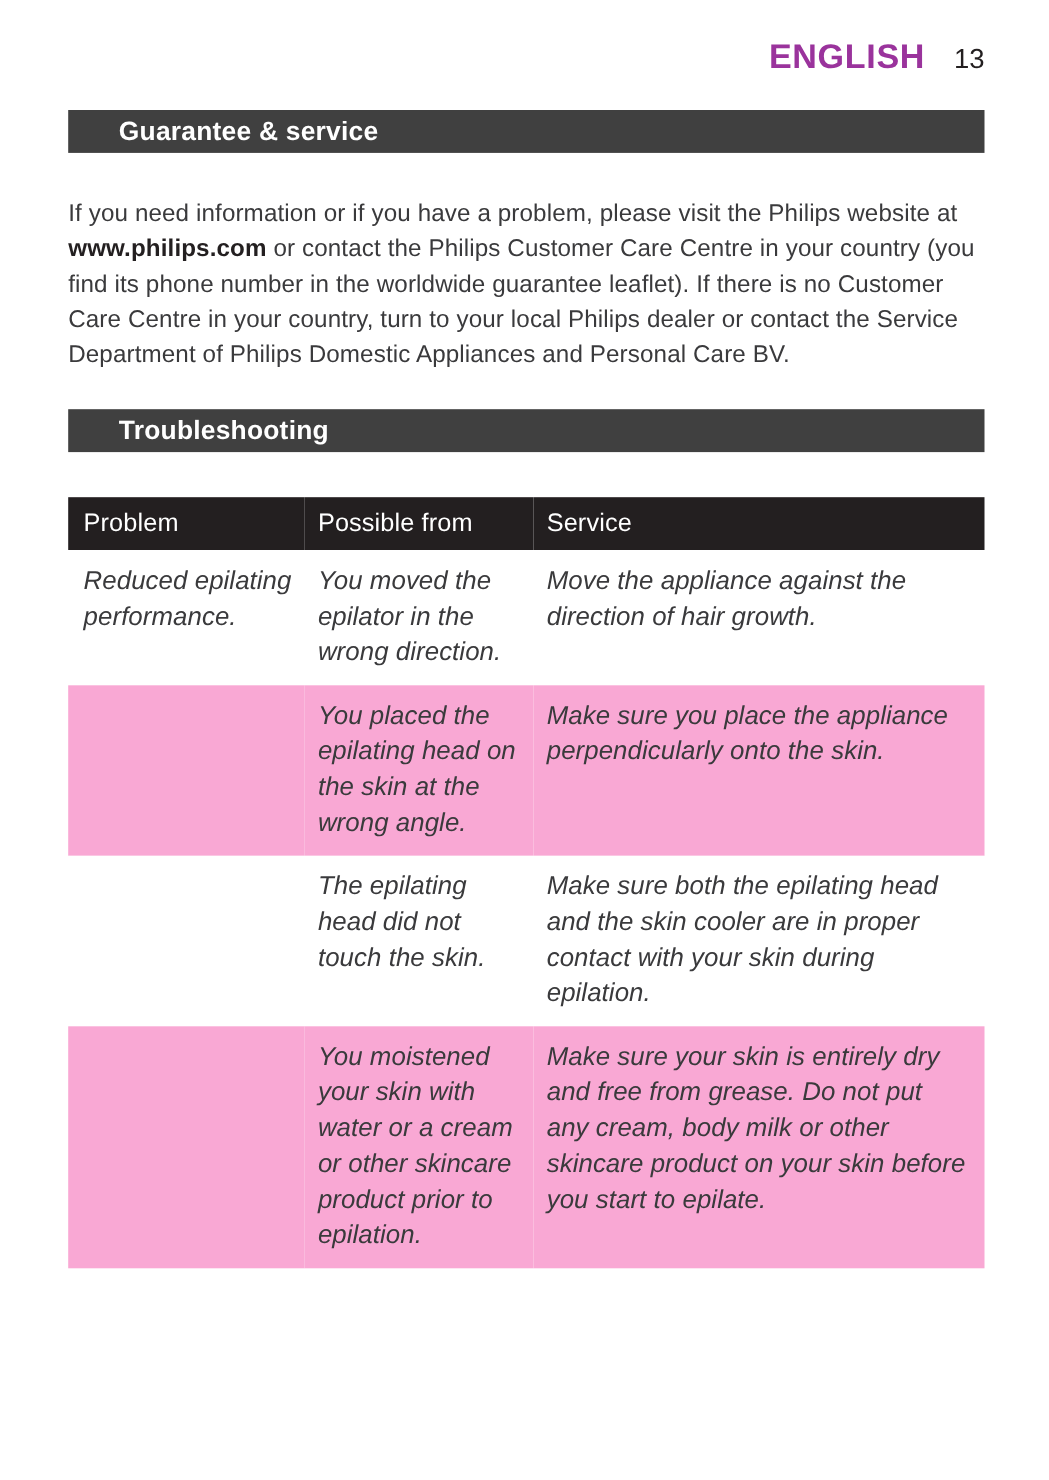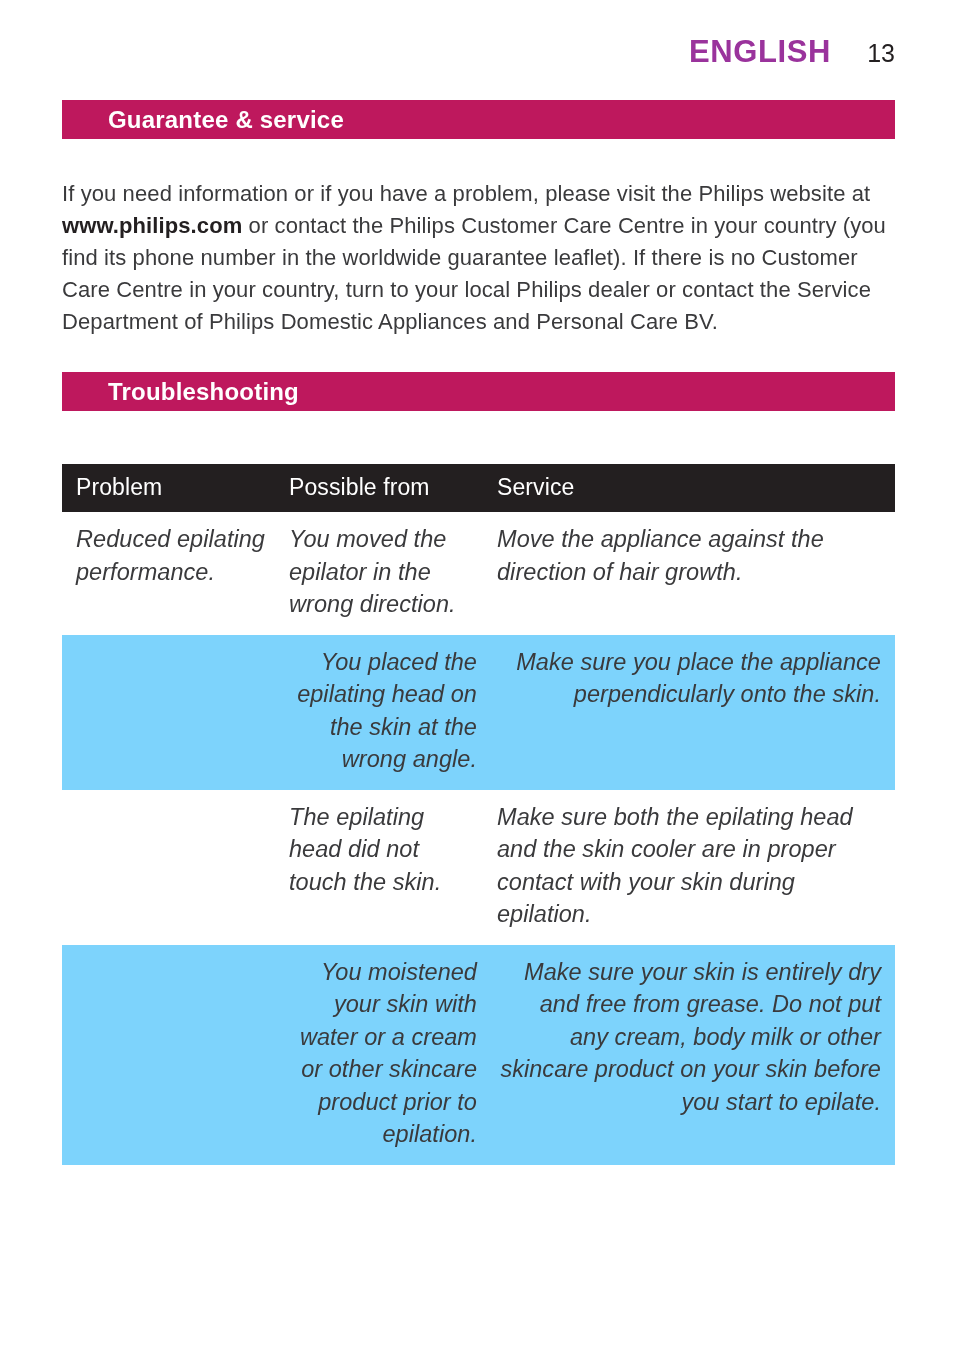--- a/index.html
+++ b/index.html
@@ -37,32 +37,32 @@
     font-weight: bold;
     letter-spacing: 0.6px;
     color: #9a339c;
     line-height: 1;
   }
   .page-number {
     font-size: 25px;
     font-weight: normal;
     color: #231f20;
     line-height: 1;
-    margin-left: 30px;
+    margin-left: 20px;
     min-width: 34px;
     text-align: right;
   }
 
   
   .section-bar {
     position: absolute;
     left: 62px;
     width: 833px;
     height: 39px;
-    background: #be185d;
+    background: #404040;
     box-sizing: border-box;
   }
   .section-bar .section-title {
     position: absolute;
     left: 46px;
     top: 50%;
     transform: translateY(-50%);
     color: #ffffff;
     font-size: 24px;
     font-weight: bold;
@@ -87,21 +87,21 @@
   }
   .body-paragraph b {
     font-weight: bold;
     color: #231f20;
   }
 
   
   .trouble-table {
     position: absolute;
     left: 62px;
-    top: 464px;
+    top: 452px;
     width: 833px;
     border-collapse: collapse;
     table-layout: fixed;
   }
   .trouble-table col.c1 { width: 215px; }
   .trouble-table col.c2 { width: 208px; }
   .trouble-table col.c3 { width: 410px; }
 
   .trouble-table thead th {
     background: #231f20;
@@ -119,22 +119,21 @@
   .trouble-table tbody td {
     font-size: 23.5px;
     line-height: 32.5px;
     color: #3a3a3c;
     vertical-align: top;
     padding: 11px 14px 14px 14px;
     letter-spacing: 0.05px;
     font-style: italic;
   }
   .trouble-table tbody tr.shaded td {
-    background: #7dd3fc;
-    text-align: right;
+    background: #f9a8d4;
   }
   .trouble-table tbody tr.plain td {
     background: #ffffff;
   }
   .trouble-table tbody td.col-problem { padding-left: 14px; padding-right: 8px; }
   .trouble-table tbody td.col-cause { padding-left: 12px; padding-right: 8px; }
   .trouble-table tbody td.col-solution { padding-left: 12px; padding-right: 14px; }
 </style>
 </head>
 <body>

